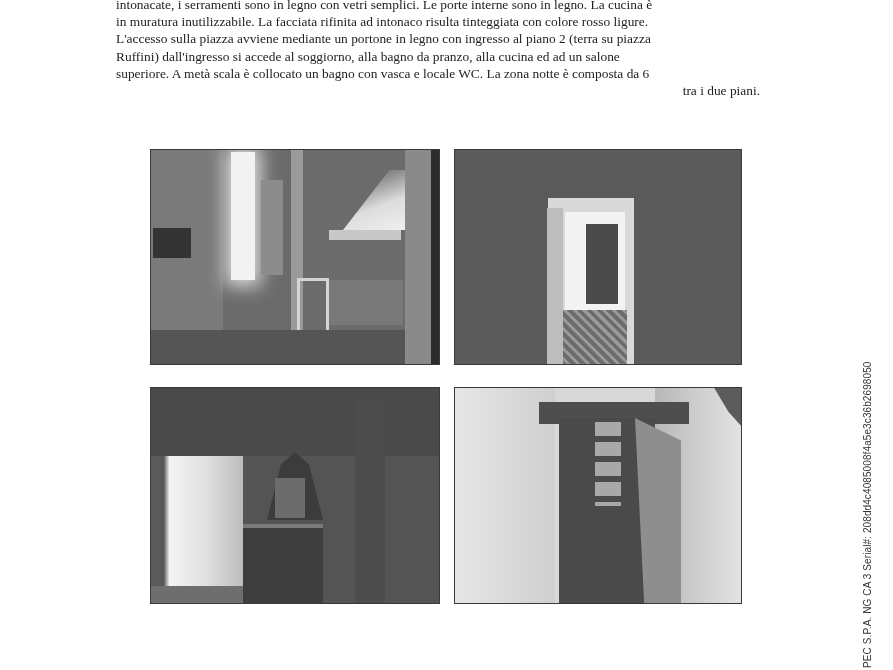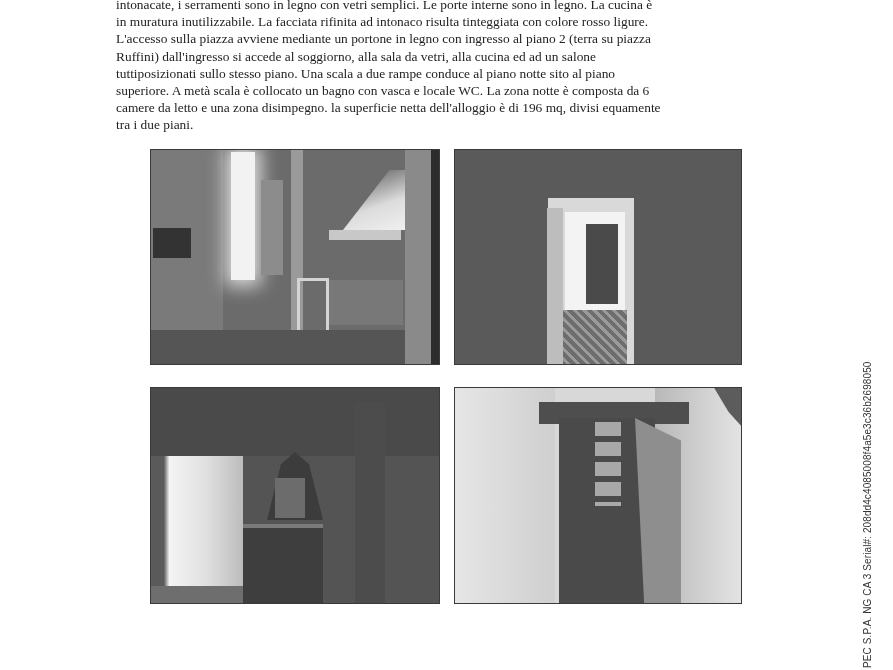--- a/index.html
+++ b/index.html
@@ -23,25 +23,23 @@
     white-space:nowrap; letter-spacing:0.1px;
   }
 </style>
 </head>
 <body>
 
 <div class="page-text">
   <p>intonacate, i serramenti sono in legno con vetri semplici. Le porte interne sono in legno. La cucina è</p>
   <p>in muratura inutilizzabile. La facciata rifinita ad intonaco risulta tinteggiata con colore rosso ligure.</p>
   <p>L'accesso sulla piazza avviene mediante un portone in legno con ingresso al piano 2 (terra su piazza</p>
-  <p>Ruffini) dall'ingresso si accede al soggiorno, alla sala da vetri, alla cucina ed ad un salone</p>
-  <p>tuttiposizionati sullo stesso piano. Una scala a due rampe conduce al piano notte sito al piano</p>
+  <p>Ruffini) dall'ingresso si accede al soggiorno, alla bagno da pranzo, alla cucina ed ad un salone</p>
   <p>superiore. A metà scala è collocato un bagno con vasca e locale WC. La zona notte è composta da 6</p>
-  <p>camere da letto e una zona disimpegno. la superficie netta dell'alloggio è di 196 mq, divisi equamente</p>
-  <p style="text-align:left">tra i due piani.</p>
+  <p style="text-align:right">tra i due piani.</p>
 </div>
 
 <div class="photo" style="left:150px; top:149px; width:290px; height:216px; background:#6b6b6b;">
   <div class="shape" style="left:0;top:0;width:72px;height:216px;background:#7a7a7a;"></div>
   <div class="shape" style="left:2px;top:78px;width:38px;height:30px;background:#333;"></div>
   <div class="shape" style="left:80px;top:2px;width:24px;height:128px;background:#f2f2f2;box-shadow:0 0 18px 6px #dcdcdc;"></div>
   <div class="shape" style="left:110px;top:30px;width:22px;height:95px;background:#8c8c8c;"></div>
   <div class="shape" style="left:140px;top:0;width:12px;height:216px;background:#9a9a9a;"></div>
   <div class="shape" style="left:192px;top:20px;width:62px;height:60px;background:linear-gradient(160deg,#7d7d7d 20%,#dcdcdc 60%,#f0f0f0);clip-path:polygon(75% 0,100% 0,100% 100%,0 100%);"></div>
   <div class="shape" style="left:178px;top:80px;width:72px;height:10px;background:#c8c8c8;"></div>

